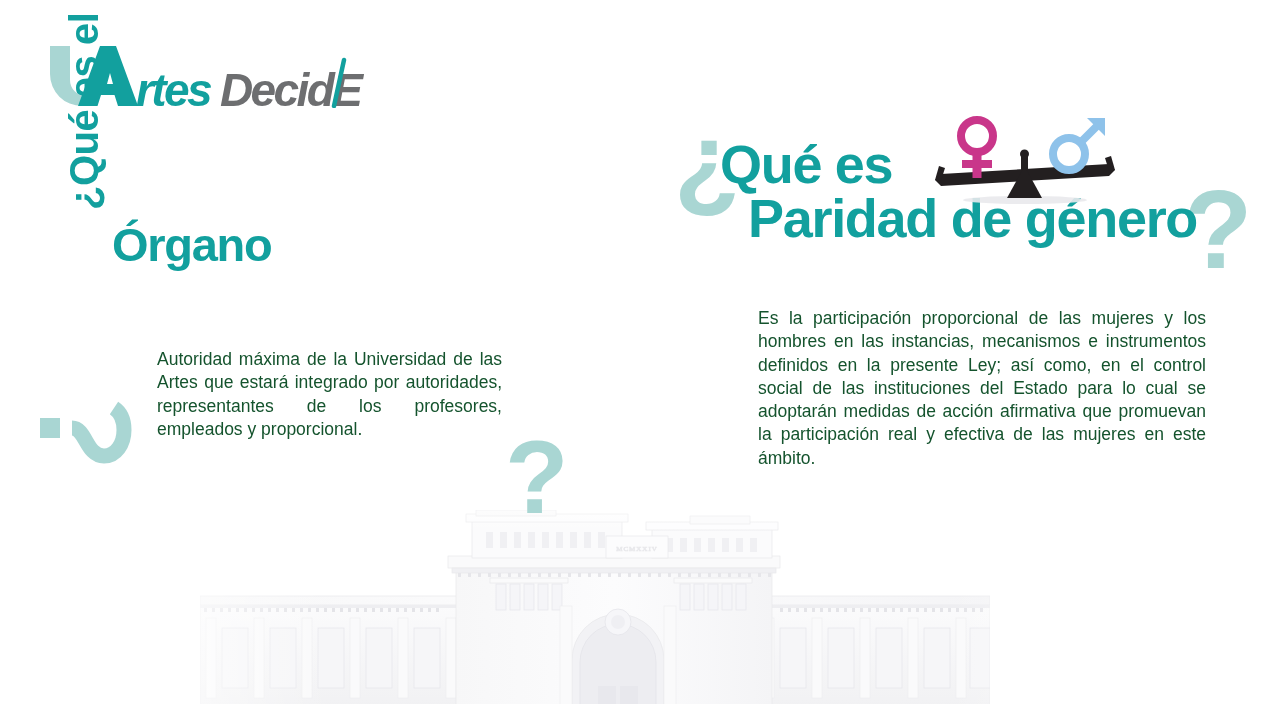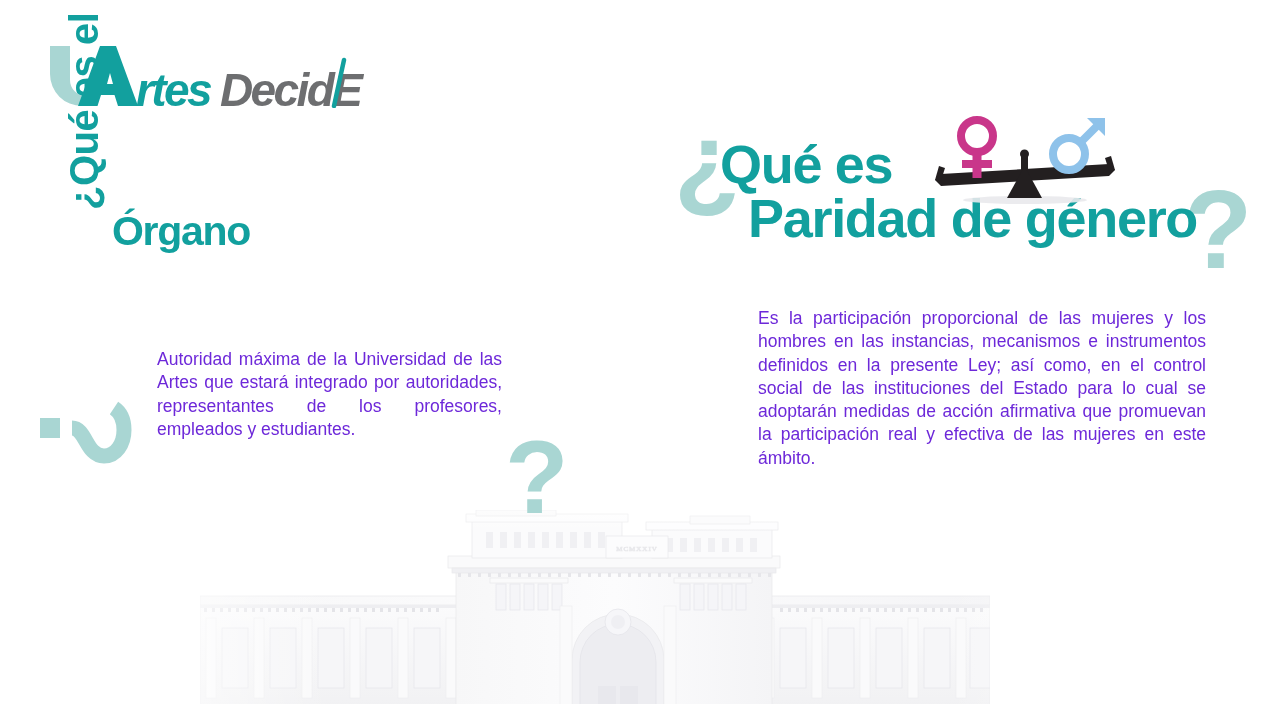--- a/index.html
+++ b/index.html
@@ -64,33 +64,33 @@
   .headline{
     color:#12a09e;
     font-weight:700;
     font-family:"Liberation Sans", sans-serif;
     line-height:0.97;
     letter-spacing:-1.3px;
     white-space:nowrap;
   }
 
   .body-text{
-    color:#6d28d9;
+    color:#14532d;
     font-family:"Liberation Sans", sans-serif;
     font-size:17.5px;
     line-height:1.33;
     text-align:justify;
     font-weight:400;
   }
 
   
   #left-block{ left:0; top:190px; width:580px; height:300px; }
   #left-rot{ left:62px; top:210px; font-size:40px; }
   #left-bigq{ left:34px; top:392px; font-size:0; }
-  #left-head{ position:absolute; left:112px; top:22px; font-size:41px; }
+  #left-head{ position:absolute; left:112px; top:32px; font-size:47px; }
   #left-q{ position:absolute; left:505px; top:246px; font-size:104px; }
   #left-body{ position:absolute; left:157px; top:158px; width:345px; }
 
   
   #right-block{ left:660px; top:110px; width:620px; height:420px; }
   #right-inv-q{ position:absolute; left:14px; top:8px; font-size:108px; }
   #right-head1{ position:absolute; left:60px; top:28px; font-size:54px; }
   #right-head2{ position:absolute; left:88px; top:82px; font-size:54px; }
   #right-q{ position:absolute; left:524px; top:75px; font-size:112px; }
   #right-body{ position:absolute; left:98px; top:197px; width:448px; }
@@ -331,21 +331,21 @@
 </div>
 
 <section class="block" id="left-block">
 
   <span class="big-q" id="left-q">?</span>
 
   <h2 class="headline" id="left-head">
     <span>Órgano</span><br>
   </h2>
 
-  <p class="body-text" id="left-body">Autoridad máxima de la Universidad de las Artes que estará integrado por autoridades, representantes de los profesores, empleados y estudiantes.</p>
+  <p class="body-text" id="left-body">Autoridad máxima de la Universidad de las Artes que estará integrado por autoridades, representantes de los profesores, empleados y proporcional.</p>
 </section>
 
 <div class="rot-label" id="left-rot">
   <span>¿Qué es el</span>
 </div>
 <div id="left-bigq" style="position:absolute;z-index:3;left:36px;top:386px;">
   <svg width="120" height="92" viewBox="0 0 120 92">
     <g transform="rotate(-90 46 46)">
 
       <path d="M40 4 h20 v20 h-20 Z" fill="#a9d6d3"></path>

